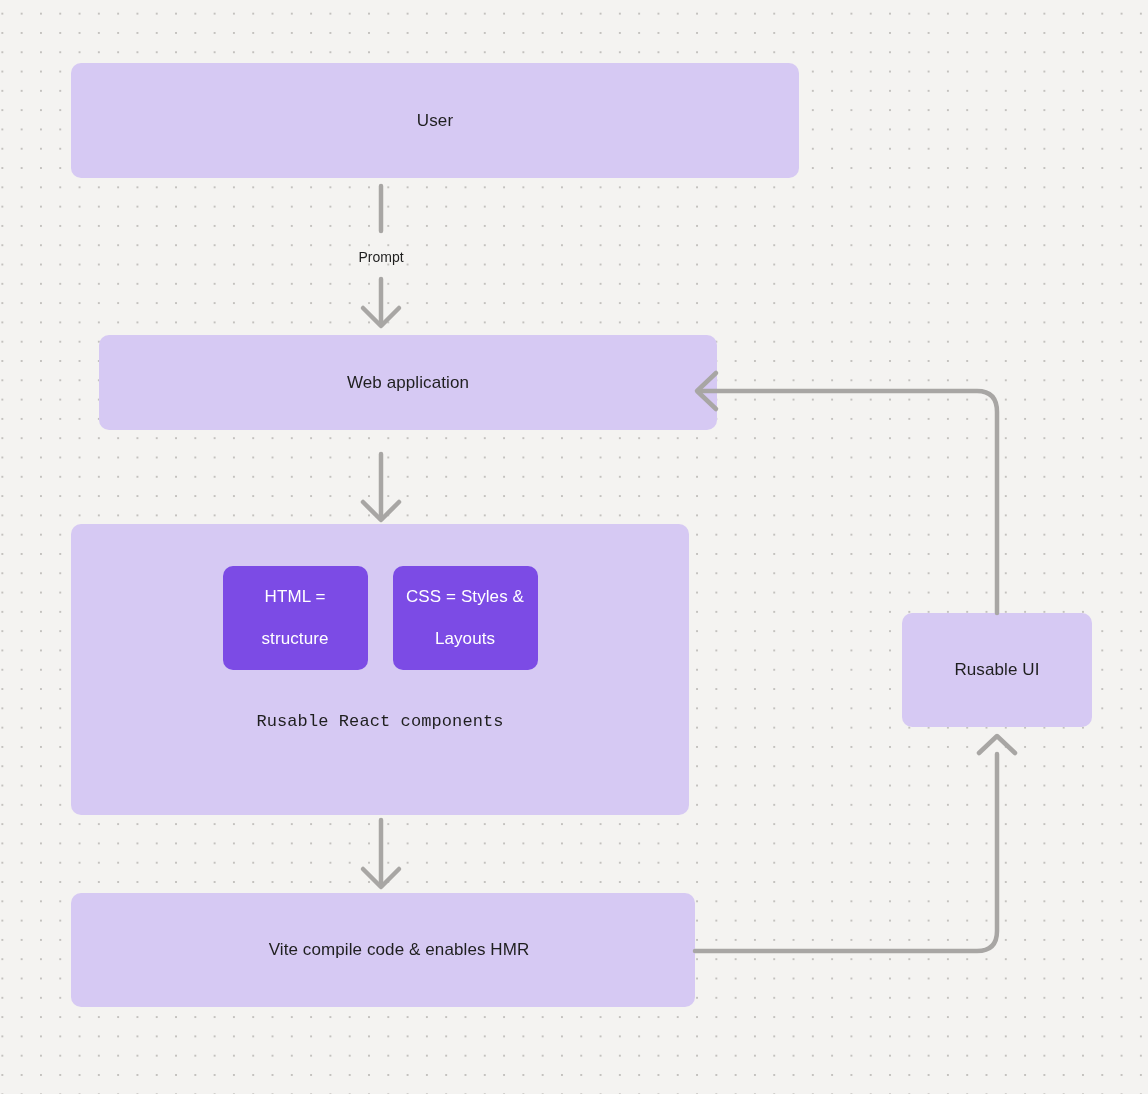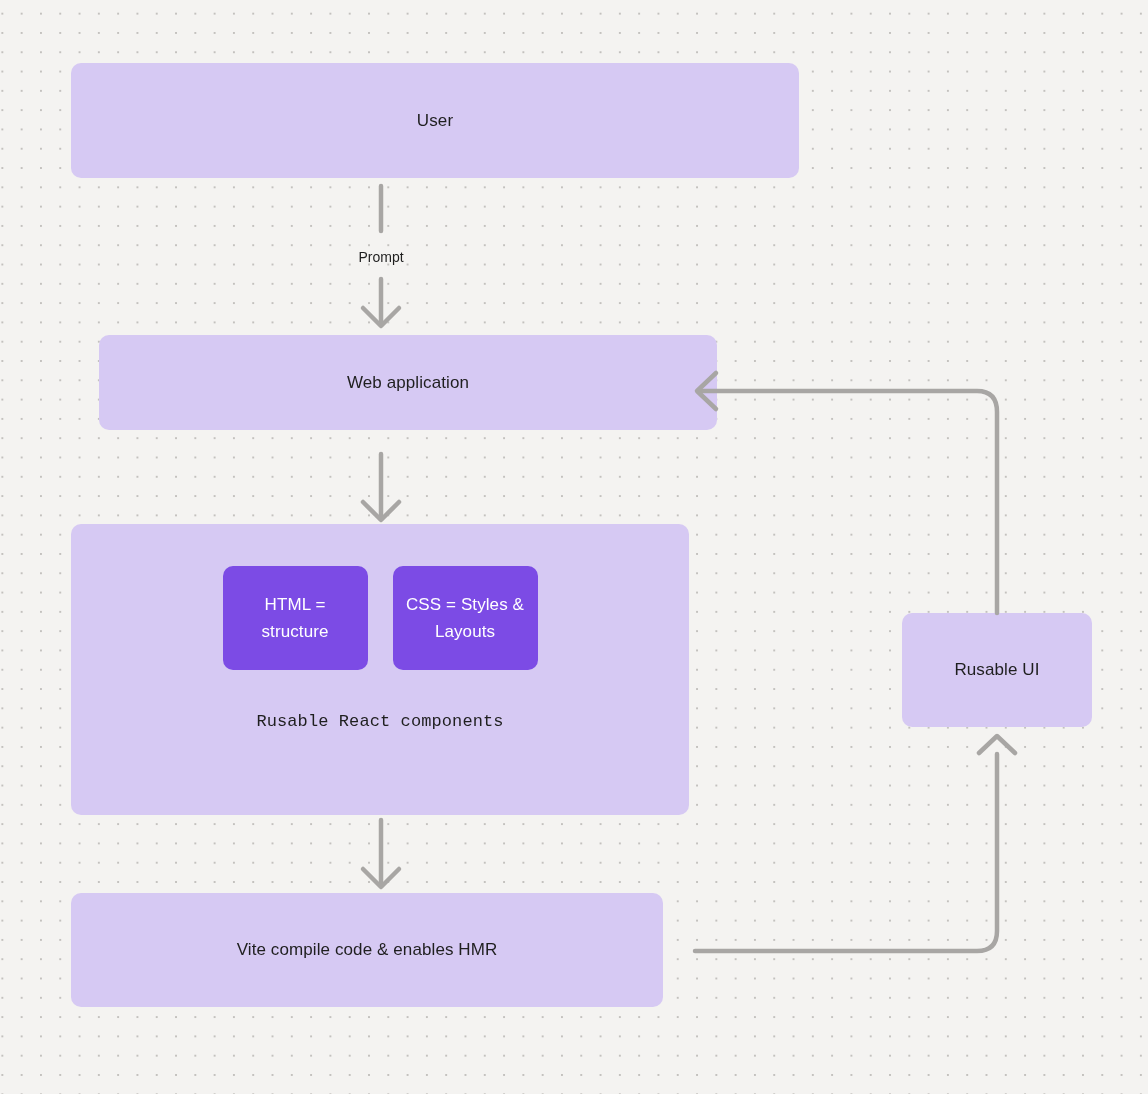--- a/index.html
+++ b/index.html
@@ -26,40 +26,40 @@
     align-items: center;
     justify-content: center;
     color: #1f1f1f;
     font-size: 17px;
     letter-spacing: 0.1px;
   }
   .node-user        { left: 71px;  top: 63px;  width: 728px; height: 115px; }
   .node-webapp      { left: 71px;  top: 335px; width: 618px; height: 95px; margin-left: 28px; }
   .node-group       { left: 71px;  top: 524px; width: 618px; height: 291px;
                       flex-direction: column; justify-content: flex-start; }
-  .node-vite        { left: 71px;  top: 893px; width: 592px; height: 114px; }
+  .node-vite        { left: 71px;  top: 893px; width: 592px; height: 114px; padding-left: 32px; }
   .node-renderui    { left: 902px; top: 613px; width: 190px; height: 114px; }
 
   .children-row {
     display: flex;
     gap: 25px;
     margin-top: 42px;
   }
   .child-node {
     width: 145px;
     height: 104px;
     background: #7c4be5;
     border-radius: 10px;
     display: flex;
     align-items: center;
     justify-content: center;
     text-align: center;
     color: #ffffff;
     font-size: 17px;
-    line-height: 27px;
+    line-height: 42px;
     padding: 0 10px;
     box-sizing: border-box;
   }
   .group-label {
     margin-top: 42px;
     color: #1f1f1f;
     font-size: 17px;
     font-family: Liberation Mono, monospace;
   }
   .edge-label {

